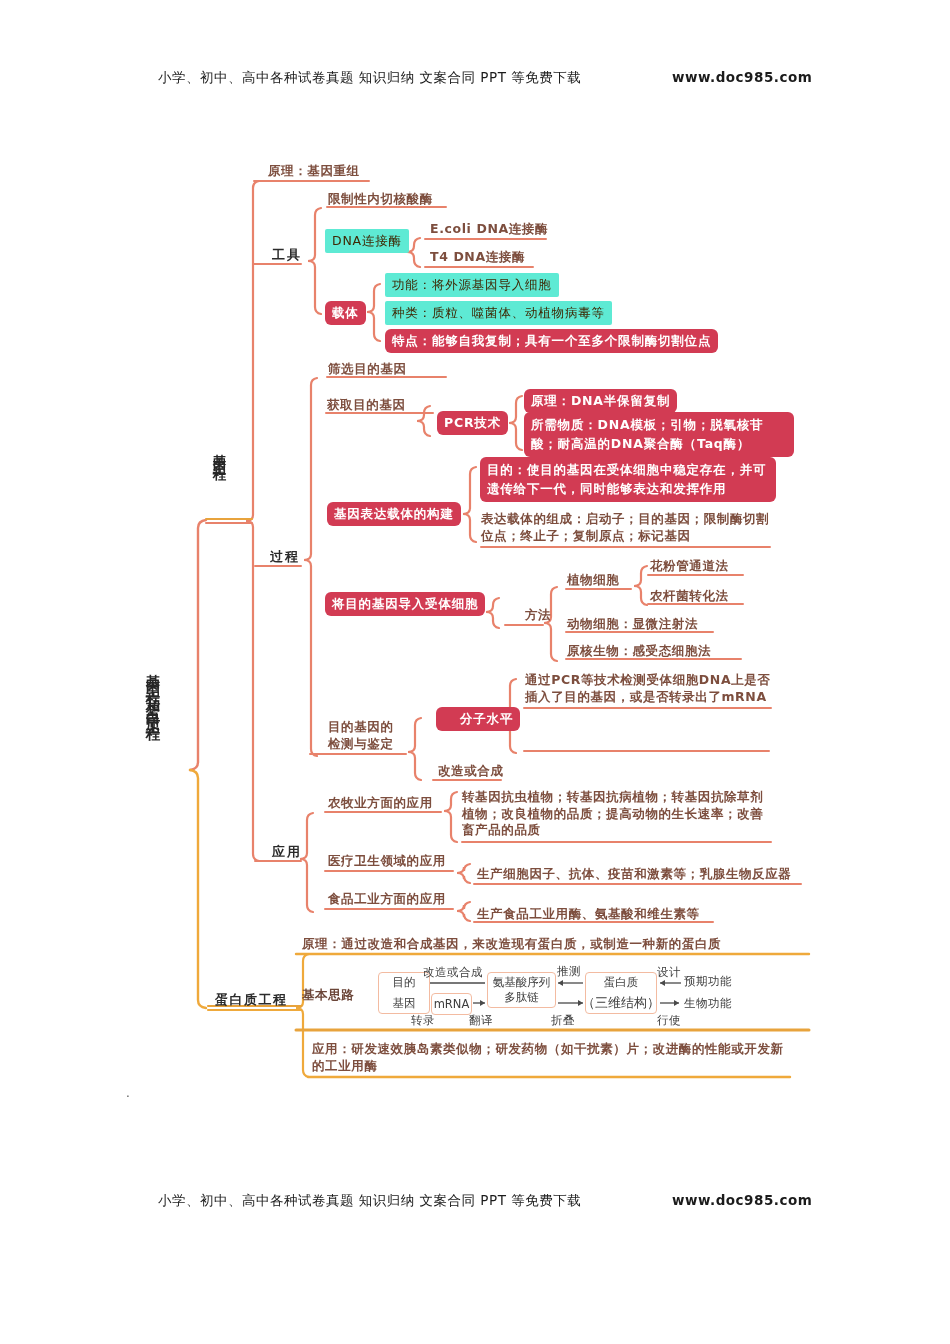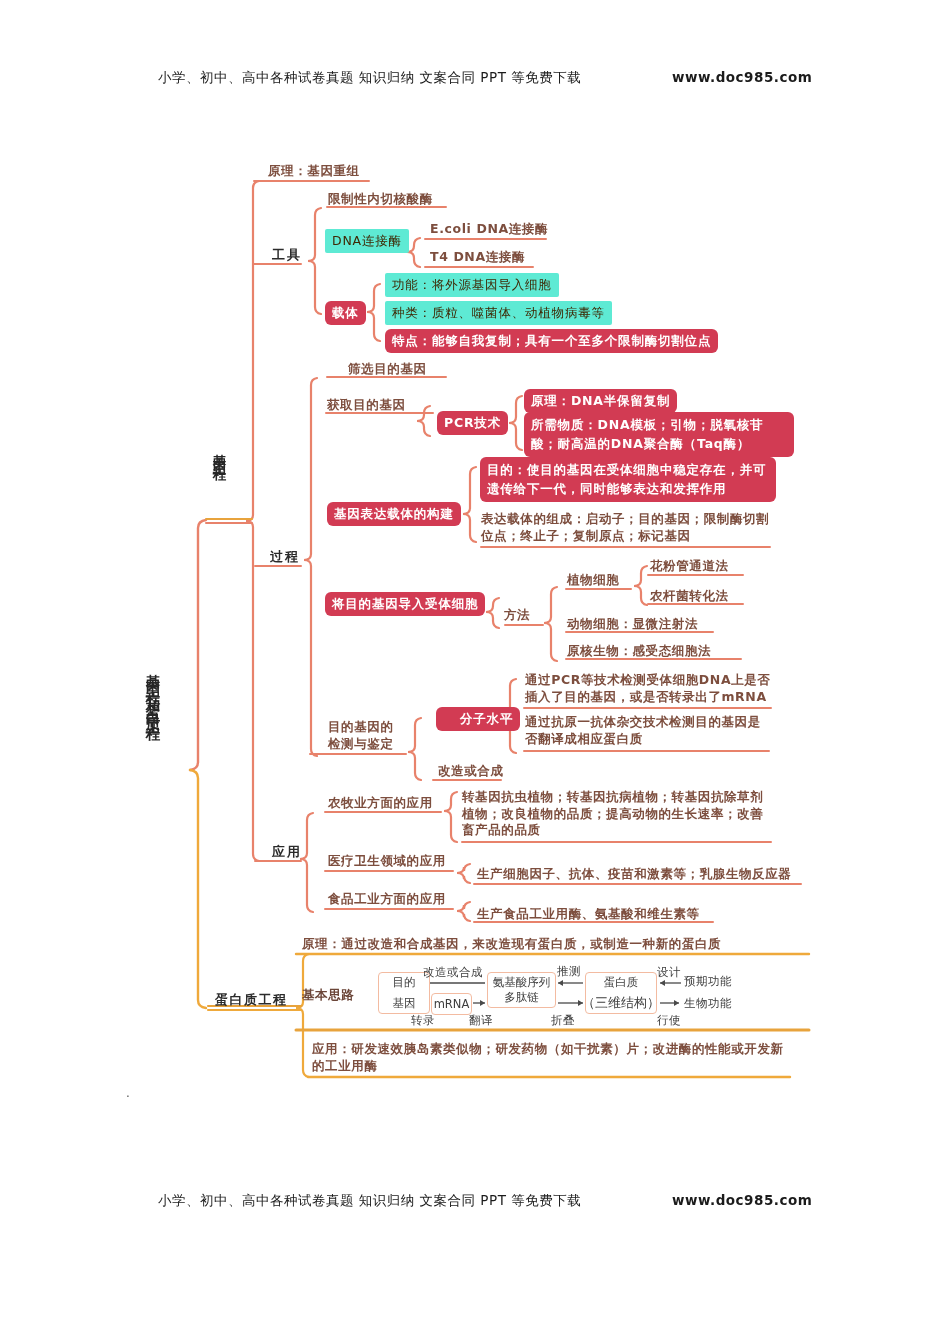--- a/index.html
+++ b/index.html
@@ -118,38 +118,37 @@
   <div class="t" style="left:328px;top:191px;">限制性内切核酸酶</div>
   <div class="obox" style="left:325px;top:229px;">DNA连接酶</div>
   <div class="t" style="left:430px;top:221px;">E.coli DNA连接酶</div>
   <div class="t" style="left:430px;top:249px;">T4  DNA连接酶</div>
   <div class="rbox" style="left:325px;top:301px;">载体</div>
   <div class="obox" style="left:385px;top:273px;">功能：将外源基因导入细胞</div>
   <div class="obox" style="left:385px;top:301px;">种类：质粒、噬菌体、动植物病毒等</div>
   <div class="rbox" style="left:385px;top:329px;">特点：能够自我复制；具有一个至多个限制酶切割位点</div>
 
   <div class="lbl" style="left:270px;top:548px;">过程</div>
-  <div class="t" style="left:348px;top:361px;text-align:right;">筛选目的基因</div>
+  <div class="t" style="left:328px;top:361px;text-align:right;">筛选目的基因</div>
   <div class="t" style="left:327px;top:397px;">获取目的基因</div>
   <div class="rbox" style="left:437px;top:411px;">PCR技术</div>
   <div class="rbox" style="left:524px;top:389px;">原理：DNA半保留复制</div>
   <div class="rbox wrap" style="left:524px;top:412px;width:256px;">所需物质：DNA模板；引物；脱氧核苷酸；耐高温的DNA聚合酶（Taq酶）</div>
   <div class="rbox wrap" style="left:480px;top:457px;width:282px;">目的：使目的基因在受体细胞中稳定存在，并可遗传给下一代，同时能够表达和发挥作用</div>
   <div class="rbox" style="left:327px;top:502px;">基因表达载体的构建</div>
   <div class="t wrap" style="left:481px;top:511px;width:300px;">表达载体的组成：启动子；目的基因；限制酶切割位点；终止子；复制原点；标记基因</div>
   <div class="rbox" style="left:325px;top:592px;">将目的基因导入受体细胞</div>
-  <div class="t" style="left:504px;top:607px;">方法</div>
+  <div class="t" style="left:525px;top:607px;">方法</div>
   <div class="t" style="left:567px;top:572px;">植物细胞</div>
   <div class="t" style="left:650px;top:558px;">花粉管通道法</div>
   <div class="t" style="left:650px;top:588px;">农杆菌转化法</div>
   <div class="t" style="left:567px;top:616px;">动物细胞：显微注射法</div>
   <div class="t" style="left:567px;top:643px;">原核生物：感受态细胞法</div>
   <div class="t wrap" style="left:525px;top:672px;width:250px;">通过PCR等技术检测受体细胞DNA上是否插入了目的基因，或是否转录出了mRNA</div>
   <div class="rbox" style="left:436px;top:707px;padding-left:24px;">分子水平</div>
-  <div class="t wrap" style="left:525px;top:714px;width:248px;">通过抗原一抗体杂交技术检测目的基因是否翻译成相应蛋白质</div>
   <div class="t wrap" style="left:328px;top:719px;width:68px;">目的基因的检测与鉴定</div>
   <div class="t" style="left:438px;top:763px;">改造或合成</div>
 
   <div class="lbl" style="left:272px;top:843px;">应用</div>
   <div class="t" style="left:328px;top:795px;">农牧业方面的应用</div>
   <div class="t wrap" style="left:462px;top:789px;width:308px;">转基因抗虫植物；转基因抗病植物；转基因抗除草剂植物；改良植物的品质；提高动物的生长速率；改善畜产品的品质</div>
   <div class="t" style="left:328px;top:853px;">医疗卫生领域的应用</div>
   <div class="t" style="left:477px;top:866px;">生产细胞因子、抗体、疫苗和激素等；乳腺生物反应器</div>
   <div class="t" style="left:328px;top:891px;">食品工业方面的应用</div>
   <div class="t" style="left:477px;top:906px;">生产食品工业用酶、氨基酸和维生素等</div>

